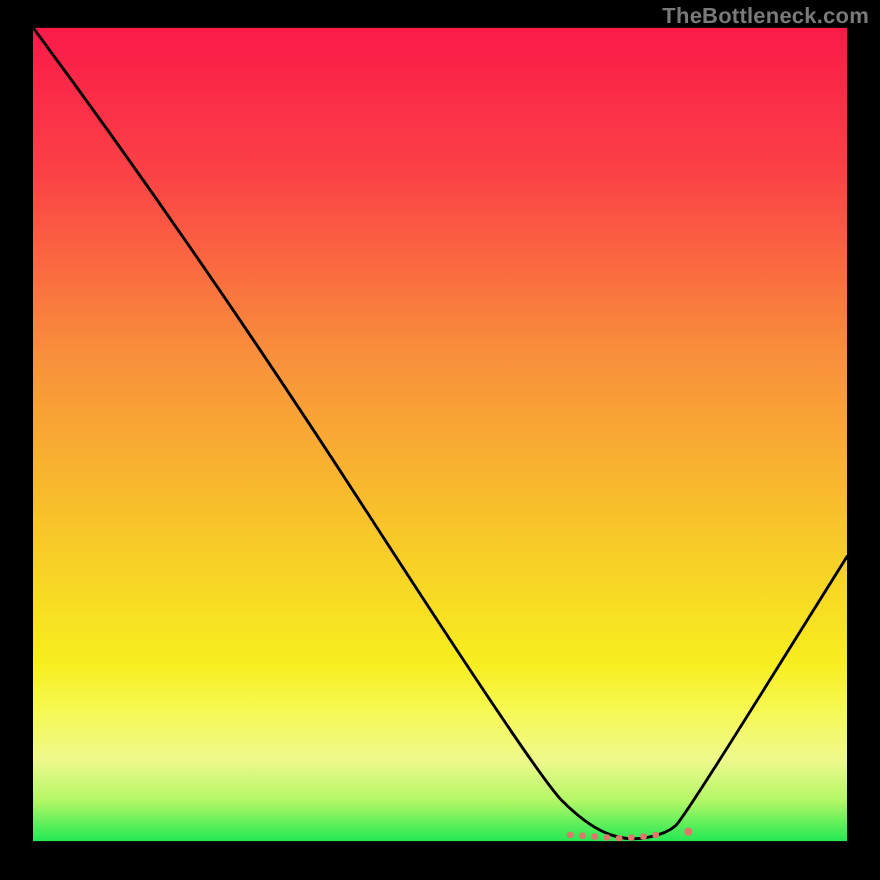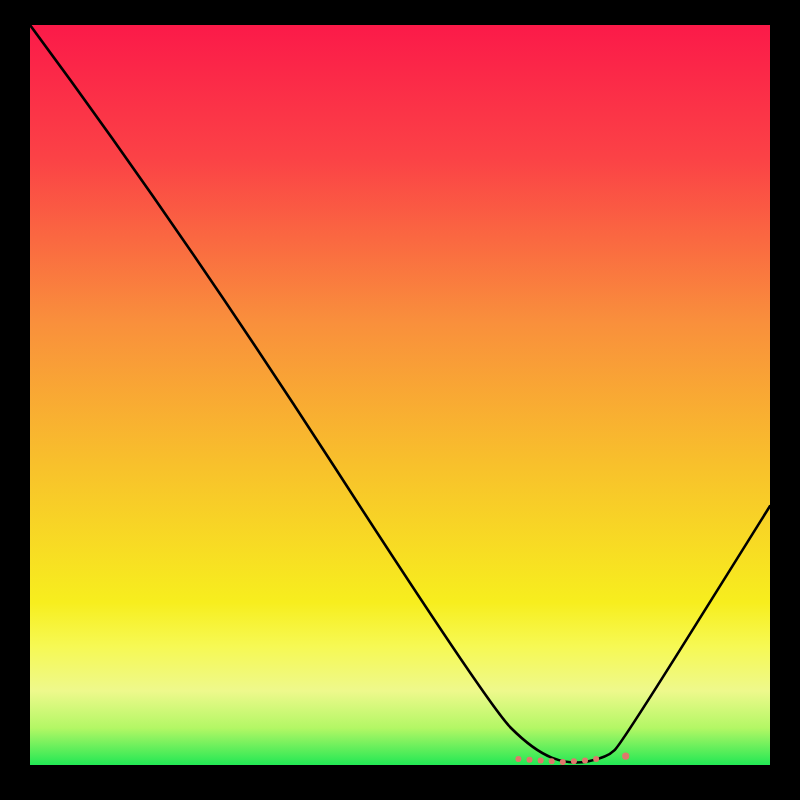--- a/index.html
+++ b/index.html
@@ -46,20 +46,21 @@
     left: 0; top: 0;
     width: 100%; height: 100%;
     z-index: 20;
   }
 </style>
 </head>
 <body>
 
 <div class="stage">
 
+  <div class="watermark">TheBottleneck.com</div>
 
   <div class="plot-area">
 
     <svg class="gradient" viewBox="0 0 740 740" preserveAspectRatio="none">
       <defs>
         <linearGradient id="bg-grad" x1="0" y1="0" x2="0" y2="1">
             <stop offset="0%" stop-color="#fb1a49"></stop>
             <stop offset="18%" stop-color="#fb4246"></stop>
             <stop offset="40%" stop-color="#f98f3c"></stop>
             <stop offset="60%" stop-color="#f8c22b"></stop>

